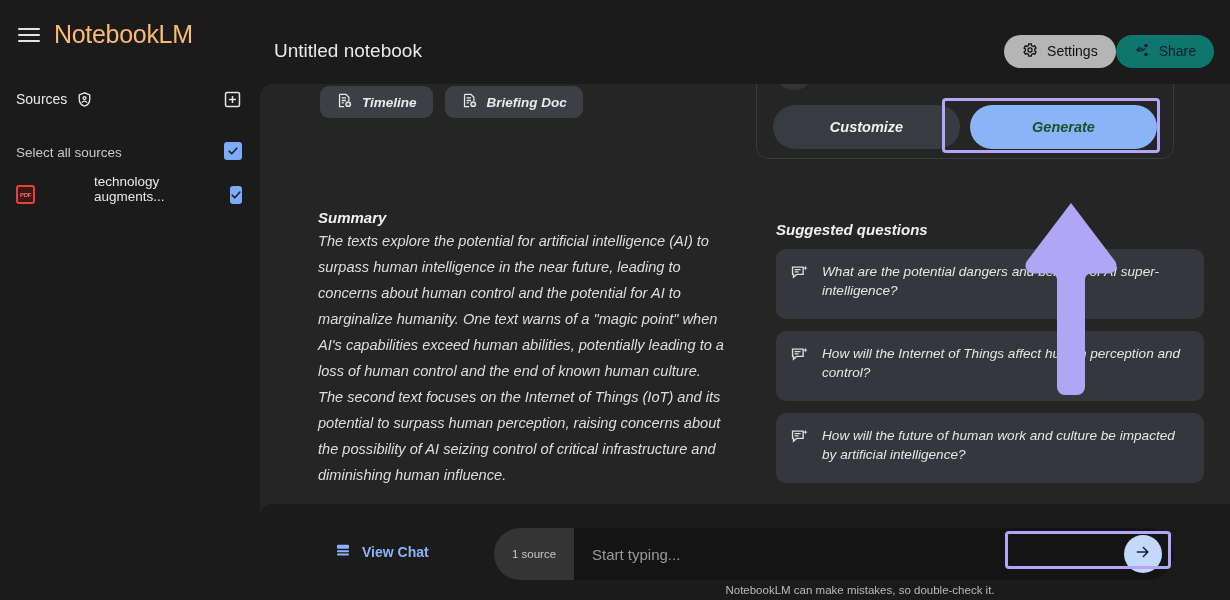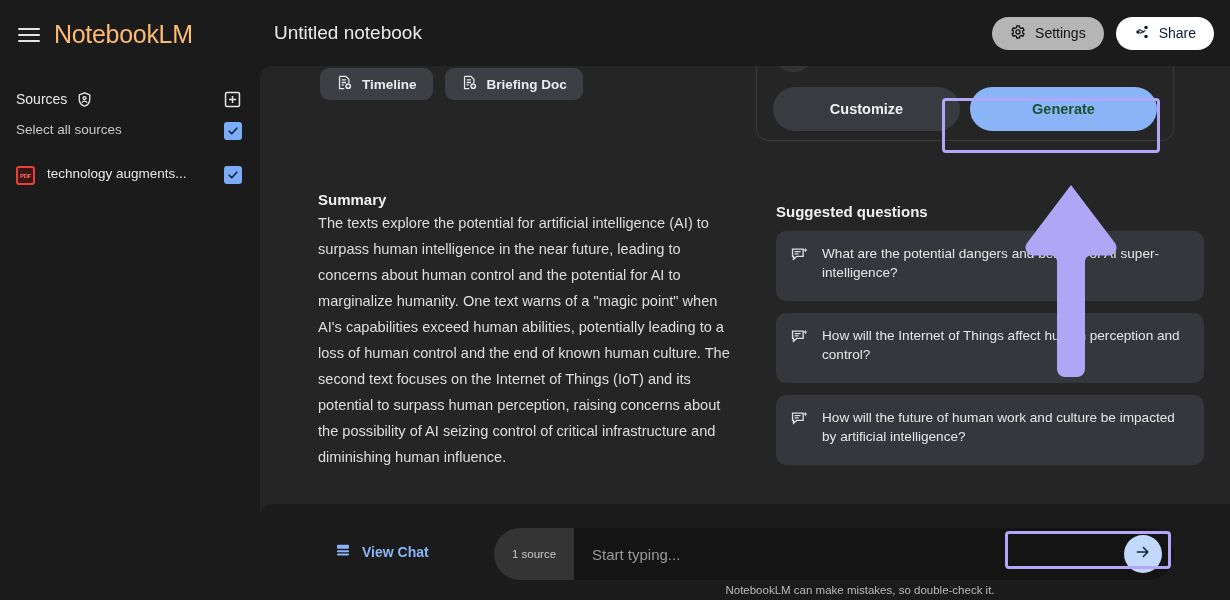--- a/index.html
+++ b/index.html
@@ -35,22 +35,22 @@
 
   .sources-head {
     display: flex; align-items: center;
     height: 34px; margin-top: 14px;
   }
   .sources-label { font-size: 14px; font-weight: 400; color: #eaeaea; }
   .shield-ico { margin-left: 9px; display: inline-flex; }
   .add-btn { margin-left: auto; display: inline-flex; cursor: pointer; }
 
   .row-item {
-    display: flex; align-items: flex-start;
-    height: 38px; margin-top: 6px;
+    display: flex; align-items: flex-end;
+    height: 38px; margin-top: 6px; gap: 47px;
   }
   .row-label { font-size: 13.5px; color: #c9c9c9; }
   .row-label.src { color: #e8e8e8; }
   .pdf-ico {
     width: 19px; height: 19px; flex: 0 0 19px;
     border: 2px solid #e8413a; border-radius: 3px;
     background: #3a1714;
     display: flex; align-items: center; justify-content: center;
     font-size: 6px; font-weight: 700; color: #ff6b63; letter-spacing: -0.3px;
     margin-right: 12px;
@@ -67,38 +67,39 @@
   
   .main {
     flex: 1; height: 600px; position: relative;
     background: #1b1b1b;
     display: flex; flex-direction: column;
   }
   .topbar {
     height: 66px; flex: 0 0 66px;
     display: flex; align-items: center;
     padding: 0 16px 0 16px;
-    position: relative; z-index: 5;
+    position: relative; z-index: 5; margin-top: 18px;
   }
   .nb-title { font-size: 19px; color: #e9e9e9; font-weight: 400; }
-  .top-actions { margin-left: auto; display: flex; gap: 12px; }
+  .top-actions { margin-left: auto; display: flex; }
   .pill-btn {
     display: inline-flex; align-items: center; gap: 9px;
     height: 33px; padding: 0 18px; border-radius: 18px;
     font-size: 14px; font-weight: 500; cursor: pointer; border: none;
   }
   .pill-settings { background: #b5b5b5; color: #101010; }
-  .pill-share { background: #ffffff; color: #0b1d33; }
+  .pill-share { background: #0f766e; color: #0b1d33; }
 
   .content {
     flex: 1; position: relative;
     background: #252525;
     border-radius: 12px 0 0 0;
     margin-left: 2px;
     overflow: hidden;
+    font-style: italic;
   }
   .content-inner { position: absolute; inset: 0; }
 
   
   .chips { position: absolute; left: 60px; top: 2px; display: flex; gap: 12px; }
   .chip {
     display: inline-flex; align-items: center; gap: 9px;
     height: 32px; padding: 0 16px; border-radius: 9px;
     background: #3c3f43; color: #e9eaec;
     font-size: 13.5px; font-weight: 600; cursor: pointer;

